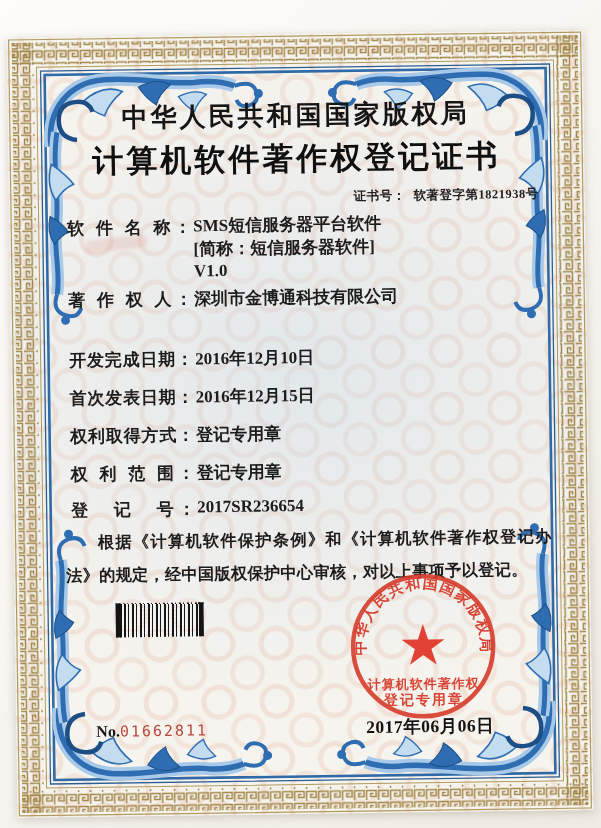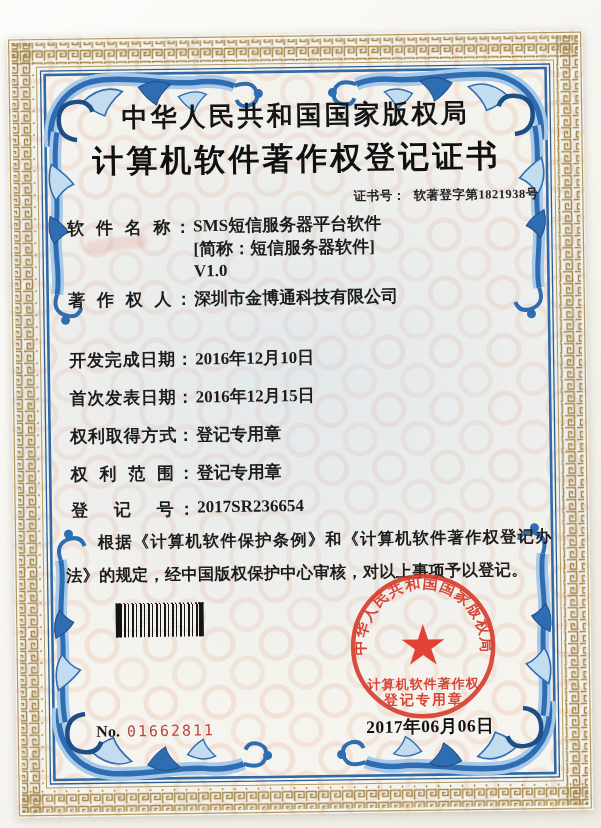--- a/index.html
+++ b/index.html
@@ -46,21 +46,21 @@
     font-size:16.2px;font-weight:600;line-height:33px;text-indent:2em;
     letter-spacing:.3px;color:#1c1c1c;text-align:justify;}
   .barcode{position:absolute;left:101px;top:567px;width:88px;height:34px;
     background-image:
       linear-gradient(90deg,#141414 0 6px,rgba(0,0,0,0) 6px 100%),
       linear-gradient(270deg,#141414 0 5px,rgba(0,0,0,0) 5px 100%),
       repeating-linear-gradient(90deg,#171717 0 2px,rgba(0,0,0,0) 2px 4px,#171717 4px 5px,rgba(0,0,0,0) 5px 8px),
       repeating-linear-gradient(0deg,rgba(246,244,238,.85) 0 1px,rgba(0,0,0,0) 1px 4px);
   }
   .serial{position:absolute;left:80px;top:686px;font-size:16px;}
-  .serial .prefix{font-weight:700;color:#181818;margin-right:7px;}
+  .serial .prefix{font-weight:700;color:#181818;}
   .serial .num{font-family:"DejaVu Sans Mono","Liberation Mono",monospace;
     color:#b8463c;letter-spacing:2px;font-size:15px;}
   .seal{position:absolute;left:326px;top:534px;width:164px;height:164px;opacity:.94;}
   .seal-date{position:absolute;left:334px;top:682px;width:160px;text-align:center;
     font-size:17.5px;font-weight:700;letter-spacing:.5px;color:#111;z-index:5;}
   .smudge{position:absolute;left:76px;top:201px;width:62px;height:13px;
     background:rgba(214,130,120,.20);border-radius:5px;filter:blur(1.5px);
     transform:rotate(-6deg);}
 </style>
 </head>

